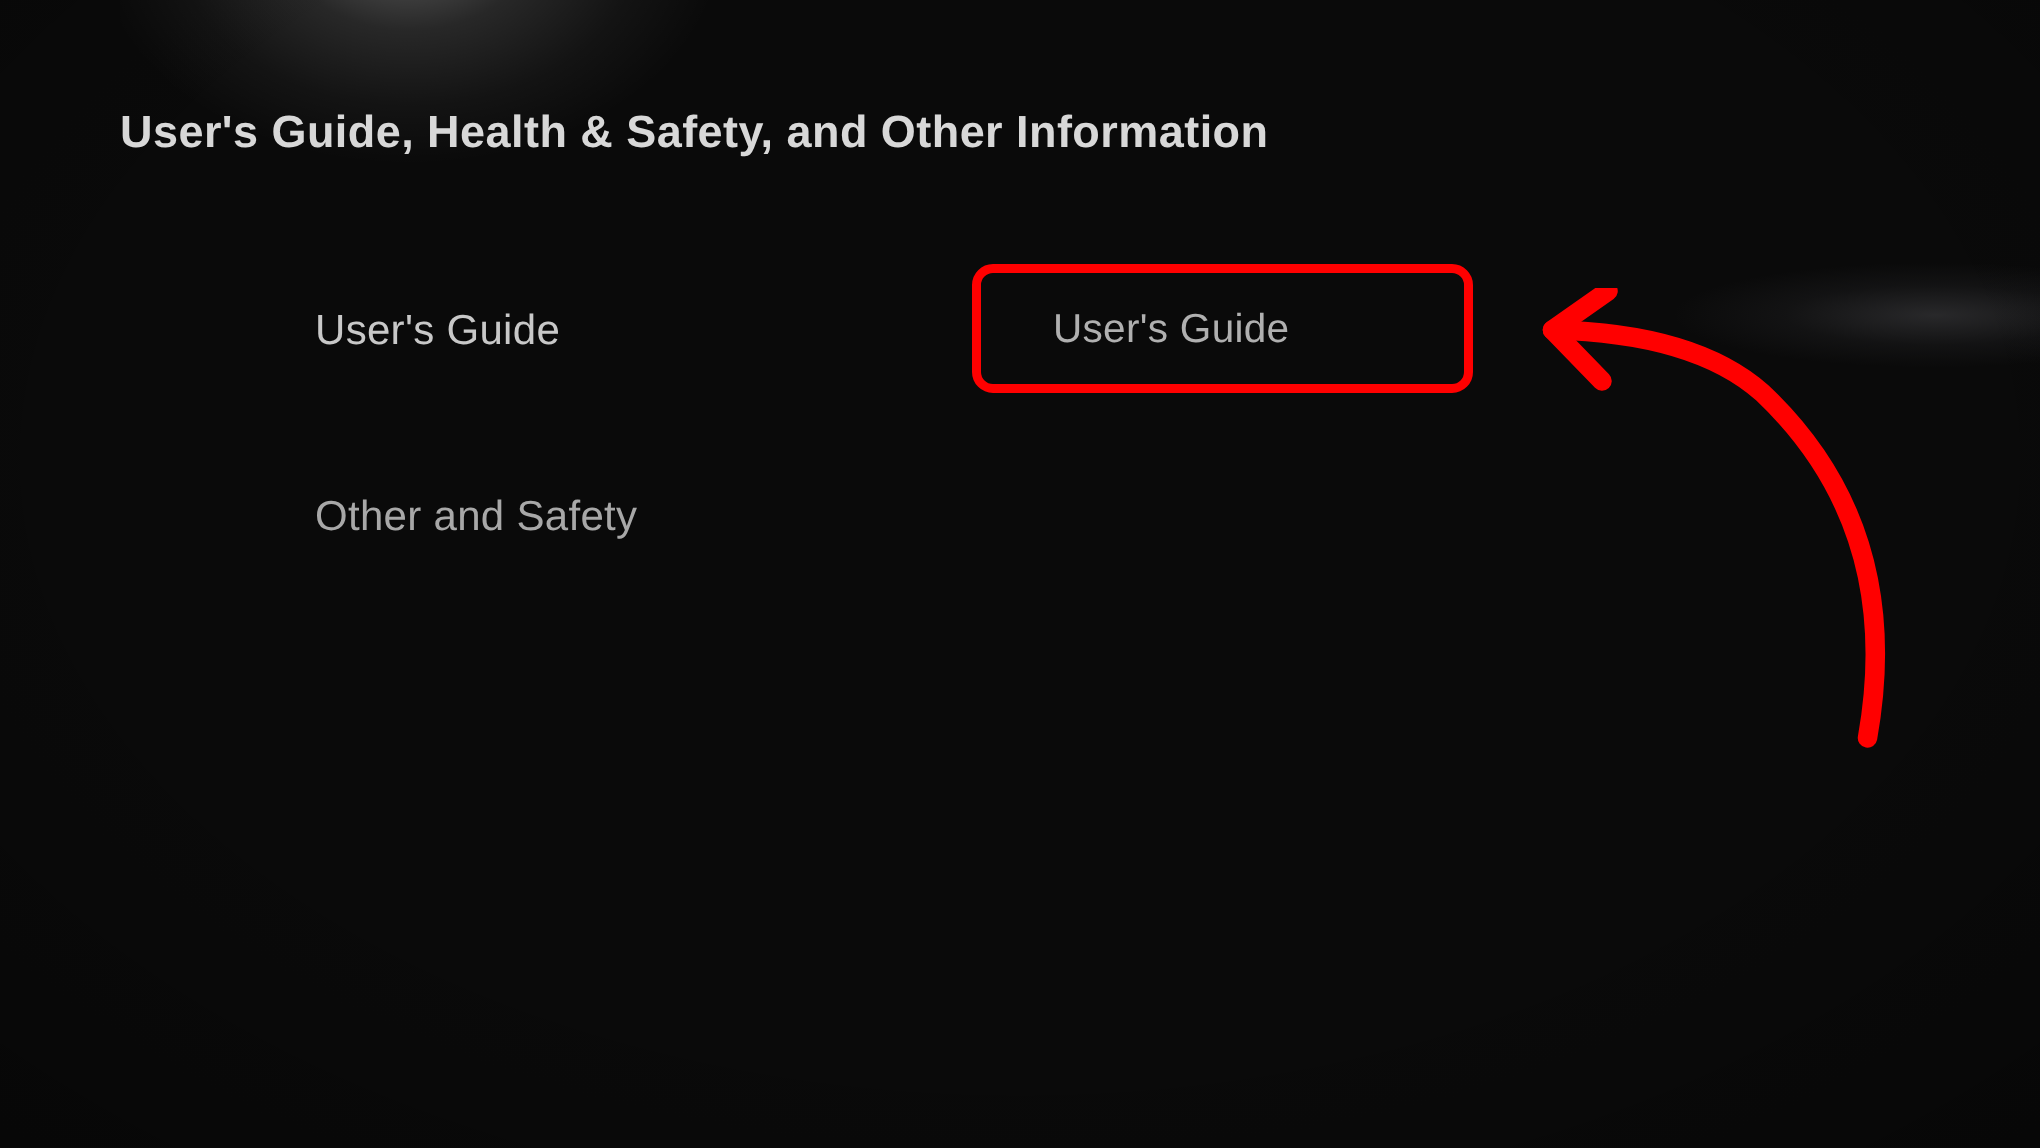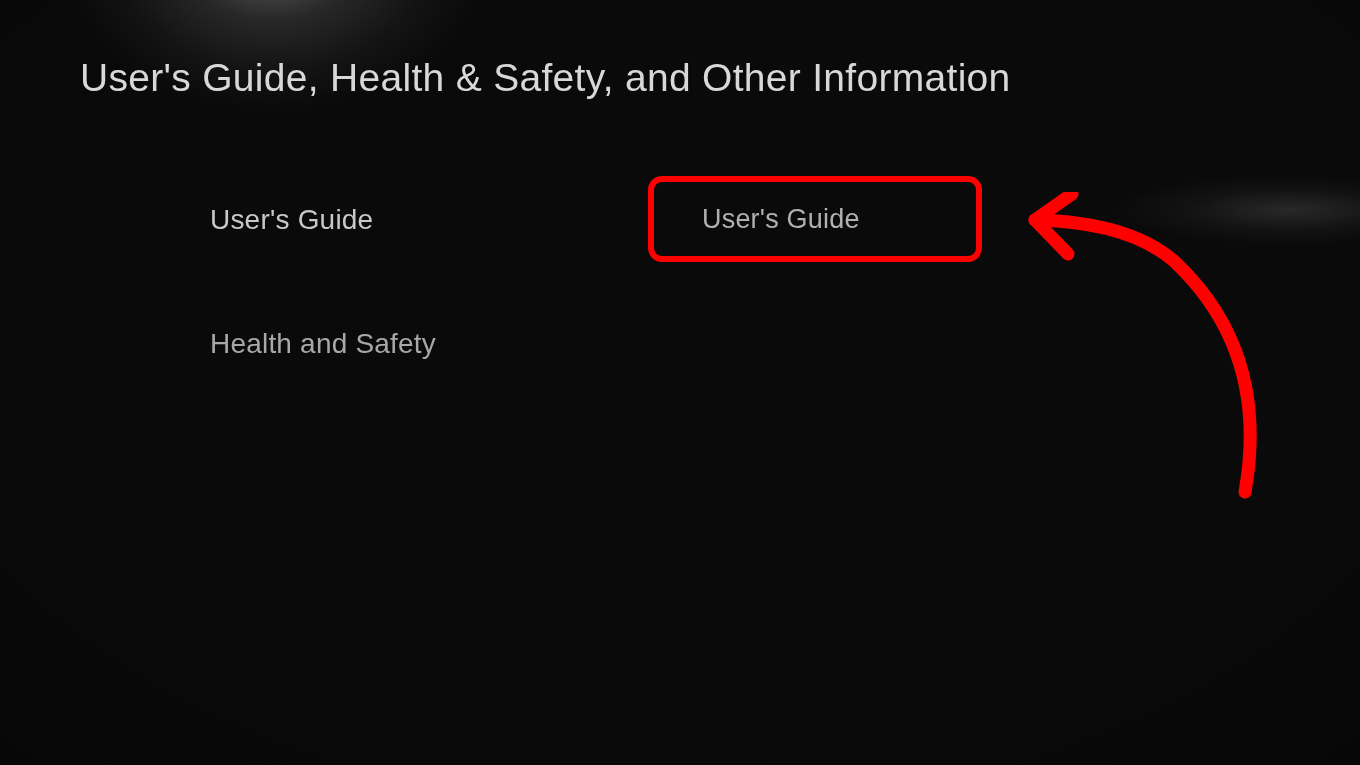--- a/index.html
+++ b/index.html
@@ -32,24 +32,24 @@
       top: 150px;
       right: 0;
       width: 350px;
       height: 120px;
       background: radial-gradient(ellipse 250px 50px at 80% 50%, rgba(180,180,190,0.18) 0%, rgba(120,120,130,0.08) 40%, transparent 70%);
       pointer-events: none;
     }
     
     .page-title {
       position: absolute;
-      top: 56px;
+      top: 72px;
       left: 80px;
-      font-size: 39px;
-      font-weight: 400;
+      font-size: 30px;
+      font-weight: 700;
       color: #d8d8d8;
       letter-spacing: 0.3px;
     }
     
     .sidebar {
       position: absolute;
       top: 192px;
       left: 210px;
       display: flex;
       flex-direction: column;
@@ -119,21 +119,21 @@
 <div class="spotlight"></div>
 <div class="fade-glow"></div>
 
 <h1 class="page-title">User's Guide, Health &amp; Safety, and Other Information</h1>
 
 <nav class="sidebar">
   <div class="sidebar-item selected">
     <span>User's Guide</span>
   </div>
   <div class="sidebar-item">
-    <span>Health and Safety</span>
+    <span>Other and Safety</span>
   </div>
 </nav>
 
 <div class="content-button">
   <span>User's Guide</span>
 </div>
 
 <div class="highlight-box"></div>
 
 <svg class="arrow-svg" viewBox="0 0 290 340">

